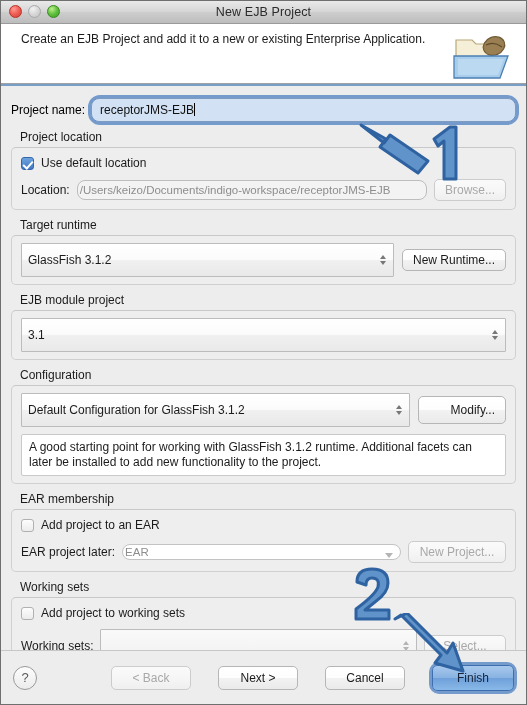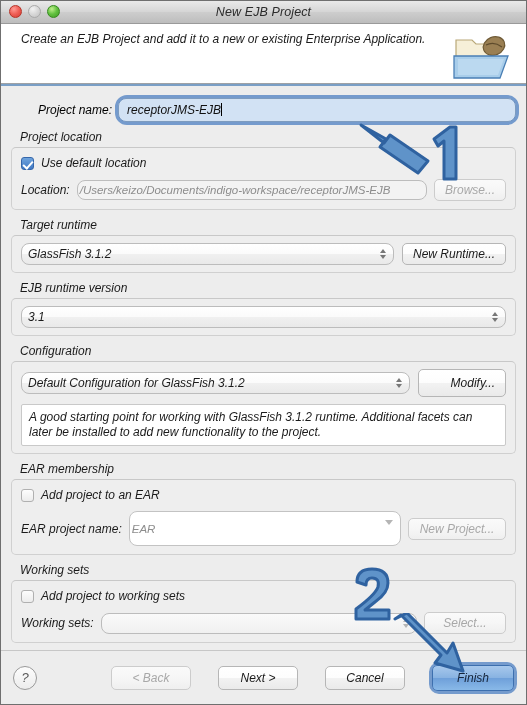--- a/index.html
+++ b/index.html
@@ -4,21 +4,21 @@
 <style>
   html,body{margin:0;padding:0;}
   body{
     width:527px;height:705px;overflow:hidden;
     font-family:"Liberation Sans","DejaVu Sans",sans-serif;
     font-size:12px;color:#000;
     background:#ebebeb;
     -webkit-font-smoothing:antialiased;
   }
   .window{position:relative;width:527px;height:705px;box-sizing:border-box;
-    border:1px solid #6f6f6f;background:#be185d;overflow:hidden;font-style:italic;}
+    border:1px solid #6f6f6f;background:#be185d;overflow:hidden;}
 
   
   .titlebar{position:relative;height:22px;
     background:linear-gradient(to bottom,#e9e9e9 0%,#d6d6d6 48%,#cdcdcd 52%,#bdbdbd 100%);
     border-bottom:1px solid #9a9a9a;
     display:flex;align-items:center;justify-content:center;}
   .title-text{font-size:12.5px;color:#2b2b2b;font-weight:400;letter-spacing:.1px;}
   .traffic{position:absolute;left:8px;top:4px;display:flex;gap:6px;}
   .tl{width:13px;height:13px;border-radius:50%;box-sizing:border-box;}
   .tl-red{background:radial-gradient(circle at 35% 28%,#ff9a93 0%,#ef5f56 48%,#d33a30 100%);
@@ -39,21 +39,21 @@
 
   
   .body{position:relative;height:calc(705px - 22px - 60px - 1px - 54px);
     background:#ededed;padding:0 10px;box-sizing:border-box;overflow:hidden;}
 
   .row{display:flex;align-items:center;}
   .lbl{font-size:12px;color:#1b1b1b;}
 
   
   .pname-row{padding-top:12px;display:flex;align-items:center;gap:6px;}
-  .pname-label{font-size:12px;margin-left:27px;}
+  .pname-label{font-size:12px;}
   .focusfield{position:relative;flex:1;height:24px;}
   .focusring{position:absolute;left:-3px;top:-3px;right:-3px;bottom:-3px;
     border:3px solid rgba(86,134,196,.80);border-radius:12px;pointer-events:none;}
   .textinput{position:absolute;inset:0;box-sizing:border-box;
     border:1px solid #7e9cbf;border-radius:8px;background:#d2e2f4;
     padding:0 8px;font-family:inherit;font-size:12px;color:#111;
     line-height:22px;outline:none;}
   .caret{display:inline-block;width:1px;height:13px;background:#000;
     vertical-align:-2px;margin-left:0px;}
 
@@ -82,23 +82,23 @@
   .btn{height:22px;min-width:66px;padding:0 10px;box-sizing:border-box;
     border:1px solid #b6b6b6;border-radius:5px;
     background:linear-gradient(to bottom,#ffffff 0%,#fdfdfd 48%,#f2f2f2 52%,#eaeaea 100%);
     font-family:inherit;font-size:12px;color:#1b1b1b;
     display:flex;align-items:center;justify-content:center;cursor:default;}
   .btn-dim{color:#a8a8a8;border-color:#cccccc;
     background:linear-gradient(to bottom,#fafafa 0%,#f6f6f6 50%,#efefef 100%);}
 
   
   .combo{flex:1;height:22px;box-sizing:border-box;
-    border:1px solid #bcbcbc;border-radius:8px;
+    border:1px solid #bcbcbc;border-radius:1px;
     background:linear-gradient(to bottom,#ffffff 0%,#fbfbfb 48%,#f0f0f0 52%,#e9e9e9 100%);
-    display:flex;align-items:center;padding:4px 6px;position:relative;
+    display:flex;align-items:center;padding:16px 6px;position:relative;
     font-size:12px;color:#1b1b1b;}
   .combo-dim{color:#9a9a9a;background:linear-gradient(to bottom,#fafafa,#f0f0f0);}
   .stepper{position:absolute;right:7px;top:50%;transform:translateY(-50%);
     display:flex;flex-direction:column;align-items:center;gap:2px;}
   .st-up,.st-dn{width:0;height:0;border-left:3.5px solid transparent;border-right:3.5px solid transparent;}
   .st-up{border-bottom:4px solid #777;}
   .st-dn{border-top:4px solid #777;}
   .st-dim .st-up{border-bottom-color:#b4b4b4;}
   .st-dim .st-dn{border-top-color:#b4b4b4;}
 
@@ -191,21 +191,21 @@
                 <span class="st-up"></span>
                 <span class="st-dn"></span>
               </span>
           </span>
           <span class="btn" style="min-width:96px;height:22px;">New Runtime...</span>
         </div>
       </div>
     </div>
 
     <div class="group">
-      <div class="group-label">EJB runtime version</div>
+      <div class="group-label">EJB module project</div>
       <div class="group-box" style="padding:7px 9px;">
         <div class="row">
           <span class="combo">
             <span>3.1</span>
             <span class="stepper">
                 <span class="st-up"></span>
                 <span class="st-dn"></span>
               </span>
           </span>
         </div>
@@ -230,22 +230,22 @@
     </div>
 
     <div class="group">
       <div class="group-label">EAR membership</div>
       <div class="group-box">
         <div class="cb-row">
           <span class="cb cb-off"></span>
           <span class="lbl">Add project to an EAR</span>
         </div>
         <div class="row" style="margin-top:9px;gap:7px;">
-          <span class="lbl">EAR project name:</span>
-          <span class="field field-white" style="flex:1;height:35px;position:relative;padding-right:20px;">
+          <span class="lbl">EAR project later:</span>
+          <span class="field field-white" style="flex:1;height:16px;position:relative;padding-right:20px;">
             <span>EAR</span>
             <span class="tri-dn" style="position:absolute;right:7px;top:8px;"></span>
           </span>
           <span class="btn btn-dim" style="min-width:98px;">New Project...</span>
         </div>
       </div>
     </div>
 
     <div class="group">
       <div class="group-label">Working sets</div>

